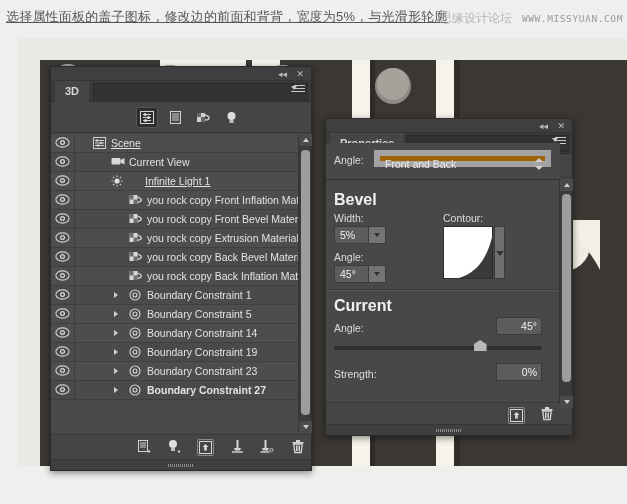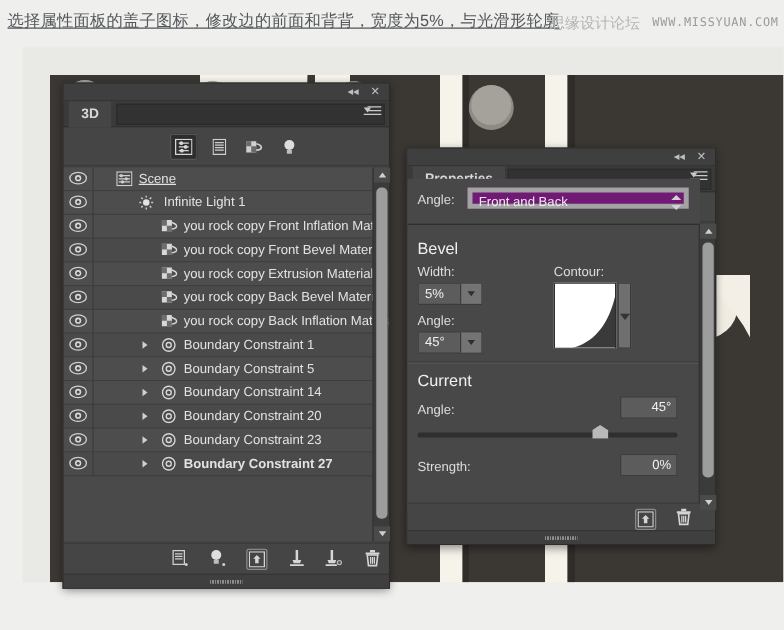--- a/index.html
+++ b/index.html
@@ -192,25 +192,25 @@
     font-size: 11px; font-weight: bold; color: #e4e4e4;
   }
   .pp-body {
     position: absolute; left: 0; top: 60px; width: 234px; height: 229px;
     background: #484848;
   }
   .fld-label {
     position: absolute; font-size: 10.5px; color: #dcdcdc;
   }
   .sect-title {
-    position: absolute; font-size: 13px; font-weight: normal; color: #f0f0f0;
+    position: absolute; font-size: 16px; font-weight: bold; color: #f0f0f0;
   }
   .combo {
-    position: absolute; height: 17px; background: #701a75;
-    border: 4px solid #a3a3a3; cursor: pointer;
+    position: absolute; height: 17px; background: #a16207;
+    border: 6px solid #a3a3a3; cursor: pointer;
   }
   .combo .ctext {
     position: absolute; left: 5px; top: 0; line-height: 16px;
     font-size: 10.5px; color: #ececec;
   }
   .combo .cstep {
     position: absolute; right: 2px; top: 2px; width: 9px; height: 12px;
     display: flex; flex-direction: column; align-items: center; justify-content: space-between;
   }
   .stepu { width:0;height:0;border-left:4px solid transparent;border-right:4px solid transparent;border-bottom:4px solid #d2d2d2; }
@@ -391,20 +391,37 @@
               <line x1="2" y1="3.5" x2="11" y2="3.5" stroke="#cfcfcf"></line>
               <line x1="2" y1="6" x2="11" y2="6" stroke="#cfcfcf"></line>
               <line x1="2" y1="8.5" x2="11" y2="8.5" stroke="#cfcfcf"></line>
               <circle cx="4" cy="3.5" r="1.3" fill="#cfcfcf"></circle>
               <circle cx="8" cy="6" r="1.3" fill="#cfcfcf"></circle>
               <circle cx="5" cy="8.5" r="1.3" fill="#cfcfcf"></circle>
             </svg>
           </span>
           <span class="lbl" style="left: 60px; text-decoration: underline;">Scene</span>
         </div>
+        <div class="row alt">
+          <span class="eye">
+            <svg width="15" height="11" viewBox="0 0 15 11">
+              <ellipse cx="7.5" cy="5.5" rx="6.6" ry="4.6" fill="none" stroke="#cfcfcf" stroke-width="1.1"></ellipse>
+              <circle cx="7.5" cy="5.5" r="2.5" fill="#d8d8d8"></circle>
+              <circle cx="7.5" cy="5.5" r="1.2" fill="#4a4a4a"></circle>
+            </svg>
+          </span>
+          <span class="sep"></span>
+          <span class="ricon" style="left: 60px;">
+            <svg width="14" height="10" viewBox="0 0 14 10">
+              <rect x="0.5" y="2" width="9" height="6.5" rx="1" fill="#d8d8d8"></rect>
+              <path d="M9.5,4 L13.5,2 L13.5,8.5 L9.5,6.5 Z" fill="#d8d8d8"></path>
+            </svg>
+          </span>
+          <span class="lbl" style="left: 78px;">Current View</span>
+        </div>
         <div class="row">
           <span class="eye">
             <svg width="15" height="11" viewBox="0 0 15 11">
               <ellipse cx="7.5" cy="5.5" rx="6.6" ry="4.6" fill="none" stroke="#cfcfcf" stroke-width="1.1"></ellipse>
               <circle cx="7.5" cy="5.5" r="2.5" fill="#d8d8d8"></circle>
               <circle cx="7.5" cy="5.5" r="1.2" fill="#4a4a4a"></circle>
             </svg>
           </span>
           <span class="sep"></span>
           <span class="ricon" style="left: 60px;">
@@ -415,21 +432,21 @@
                 <line x1="6" y1="10" x2="6" y2="11.5"></line>
                 <line x1="0.5" y1="6" x2="2" y2="6"></line>
                 <line x1="10" y1="6" x2="11.5" y2="6"></line>
                 <line x1="2" y1="2" x2="3.2" y2="3.2"></line>
                 <line x1="8.8" y1="8.8" x2="10" y2="10"></line>
                 <line x1="10" y1="2" x2="8.8" y2="3.2"></line>
                 <line x1="3.2" y1="8.8" x2="2" y2="10"></line>
               </g>
             </svg>
           </span>
-          <span class="lbl" style="left: 80px;">Infinite Light 1</span>
+          <span class="lbl" style="left: 94px; text-decoration: underline;">Infinite Light 1</span>
         </div>
         <div class="row">
           <span class="eye">
             <svg width="15" height="11" viewBox="0 0 15 11">
               <ellipse cx="7.5" cy="5.5" rx="6.6" ry="4.6" fill="none" stroke="#cfcfcf" stroke-width="1.1"></ellipse>
               <circle cx="7.5" cy="5.5" r="2.5" fill="#d8d8d8"></circle>
               <circle cx="7.5" cy="5.5" r="1.2" fill="#4a4a4a"></circle>
             </svg>
           </span>
           <span class="sep"></span>
@@ -577,21 +594,21 @@
             </svg>
           </span>
           <span class="sep"></span>
           <span class="disclose" style="left: 63px;"></span>
           <span class="ricon" style="left: 78px;">
             <svg width="12" height="12" viewBox="0 0 12 12">
               <circle cx="6" cy="6" r="5" fill="none" stroke="#d5d5d5" stroke-width="1.1"></circle>
               <circle cx="6" cy="6" r="2" fill="none" stroke="#d5d5d5" stroke-width="1.1"></circle>
             </svg>
           </span>
-          <span class="lbl" style="left: 96px;">Boundary Constraint 20</span>
+          <span class="lbl" style="left: 96px;">Boundary Constraint 19</span>
         </div>
         <div class="row">
           <span class="eye">
             <svg width="15" height="11" viewBox="0 0 15 11">
               <ellipse cx="7.5" cy="5.5" rx="6.6" ry="4.6" fill="none" stroke="#cfcfcf" stroke-width="1.1"></ellipse>
               <circle cx="7.5" cy="5.5" r="2.5" fill="#d8d8d8"></circle>
               <circle cx="7.5" cy="5.5" r="1.2" fill="#4a4a4a"></circle>
             </svg>
           </span>
           <span class="sep"></span>

